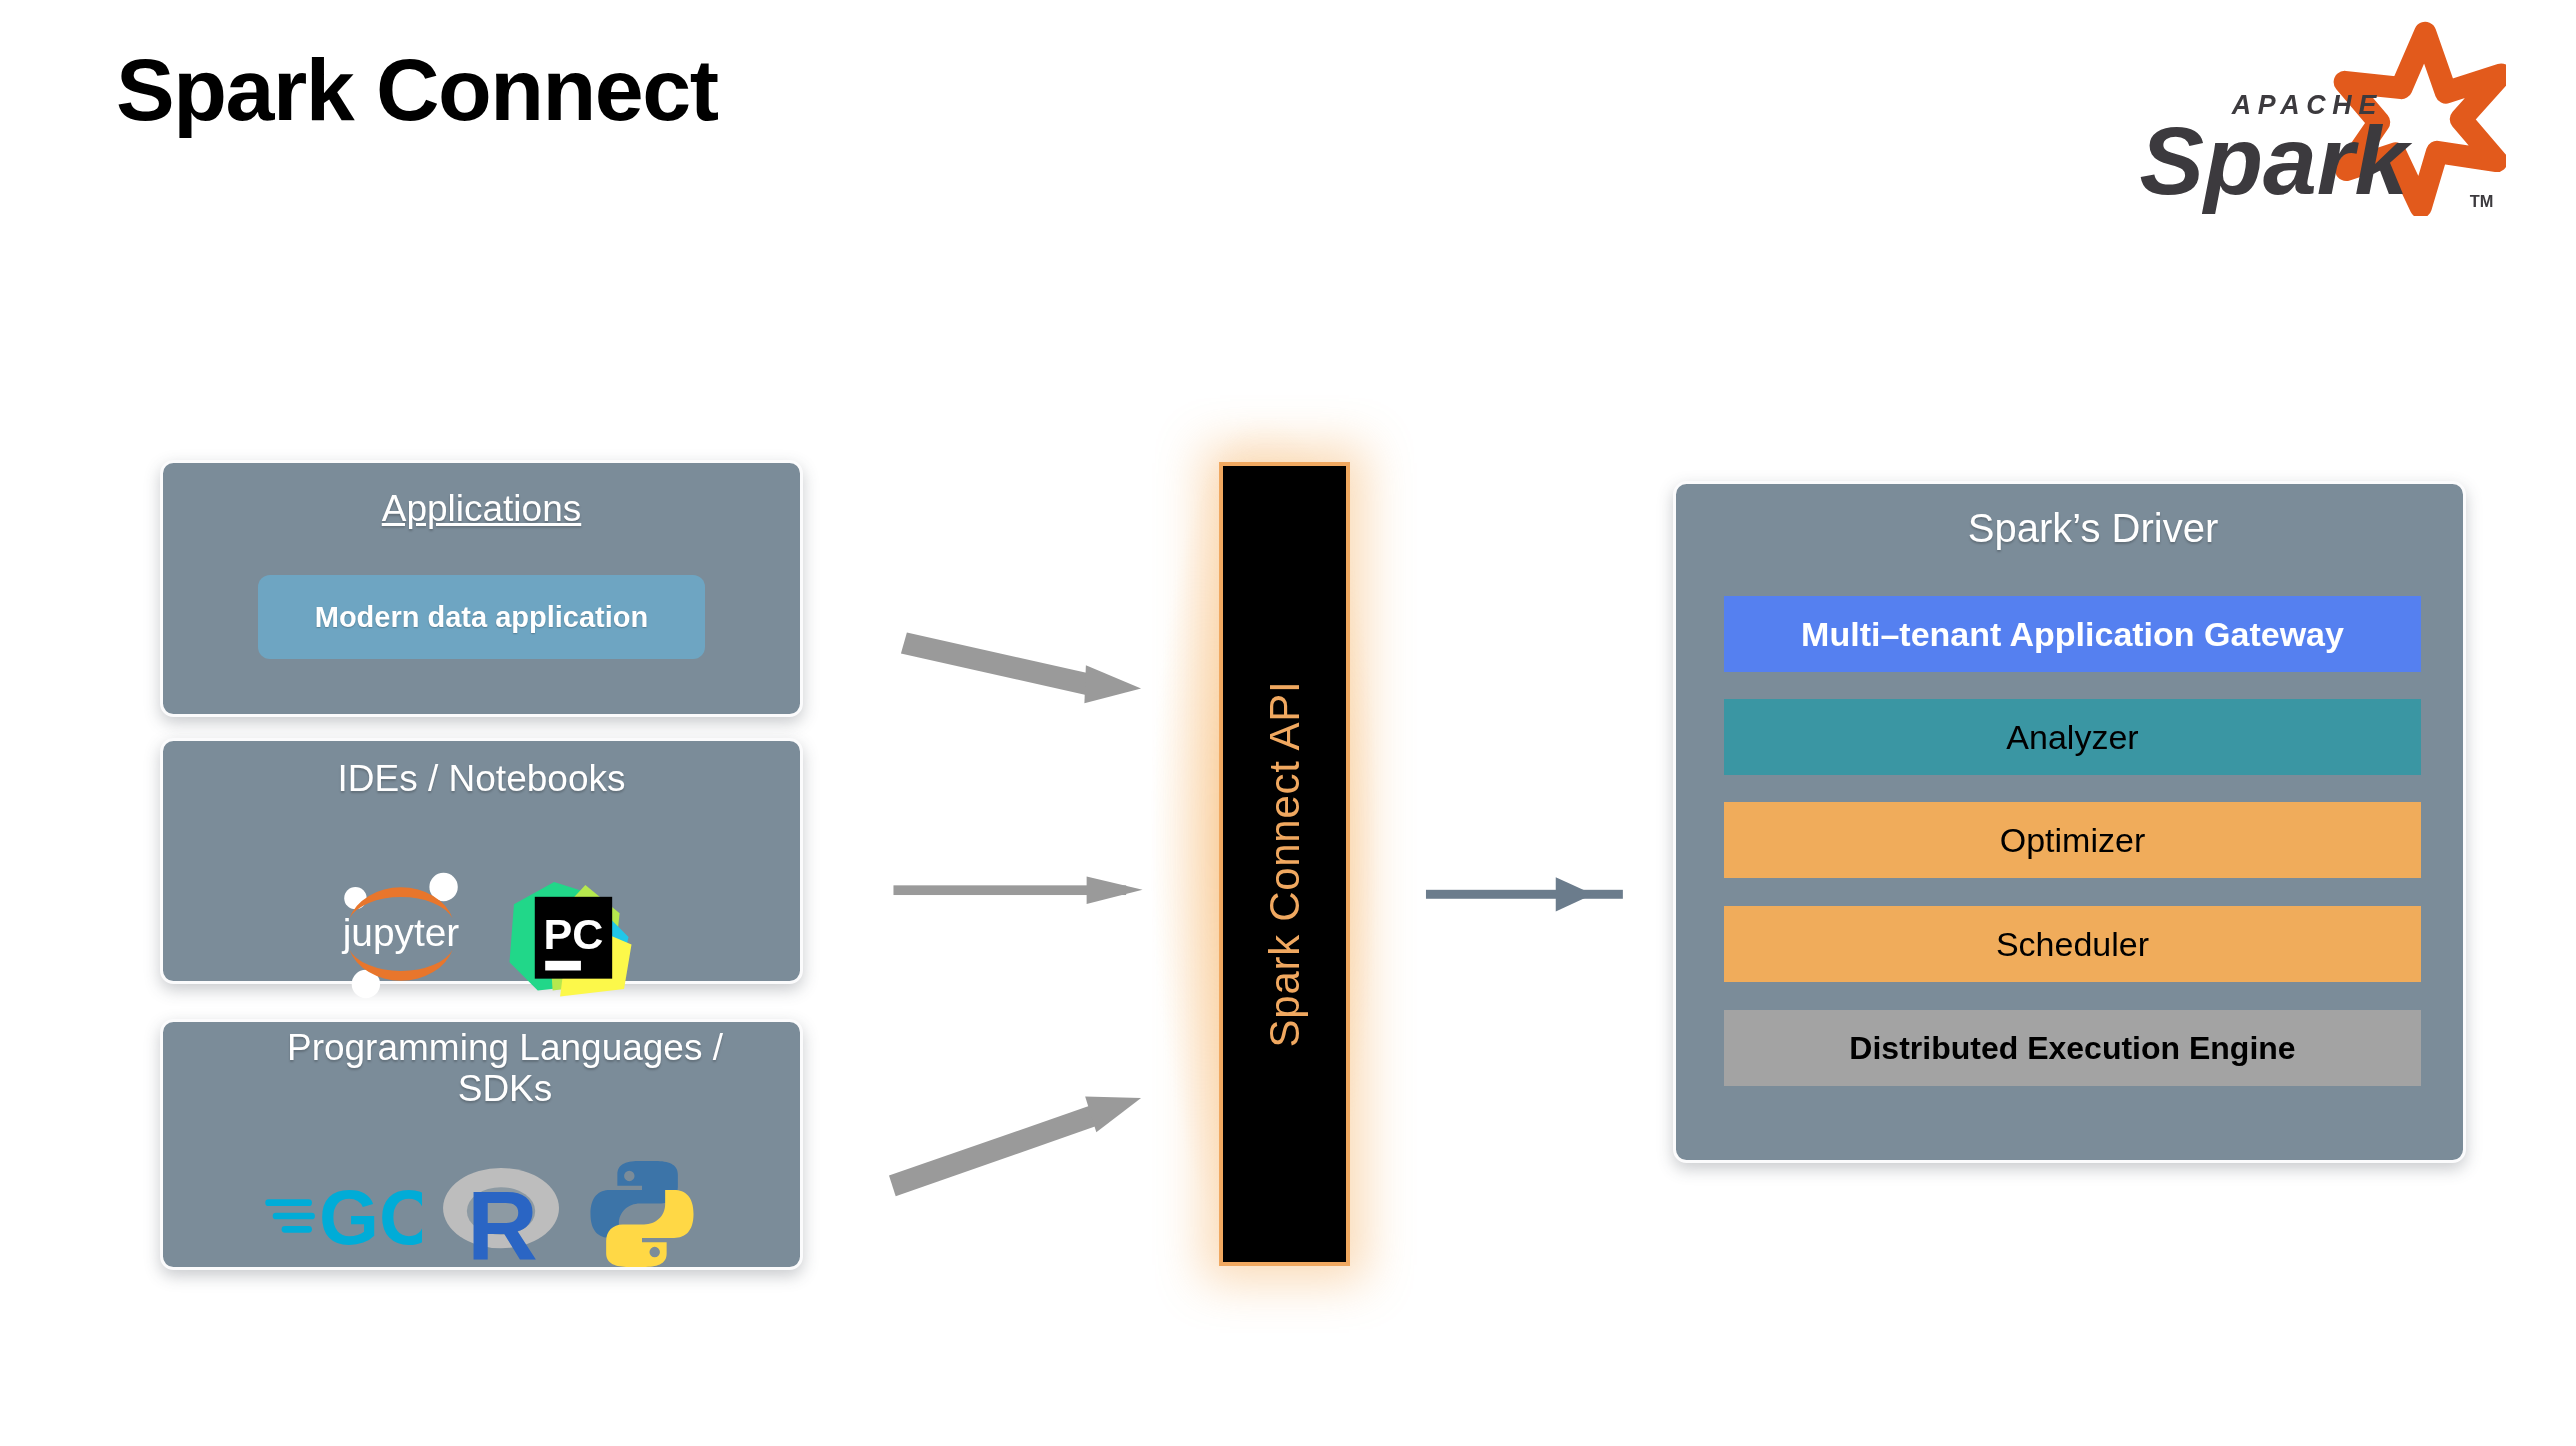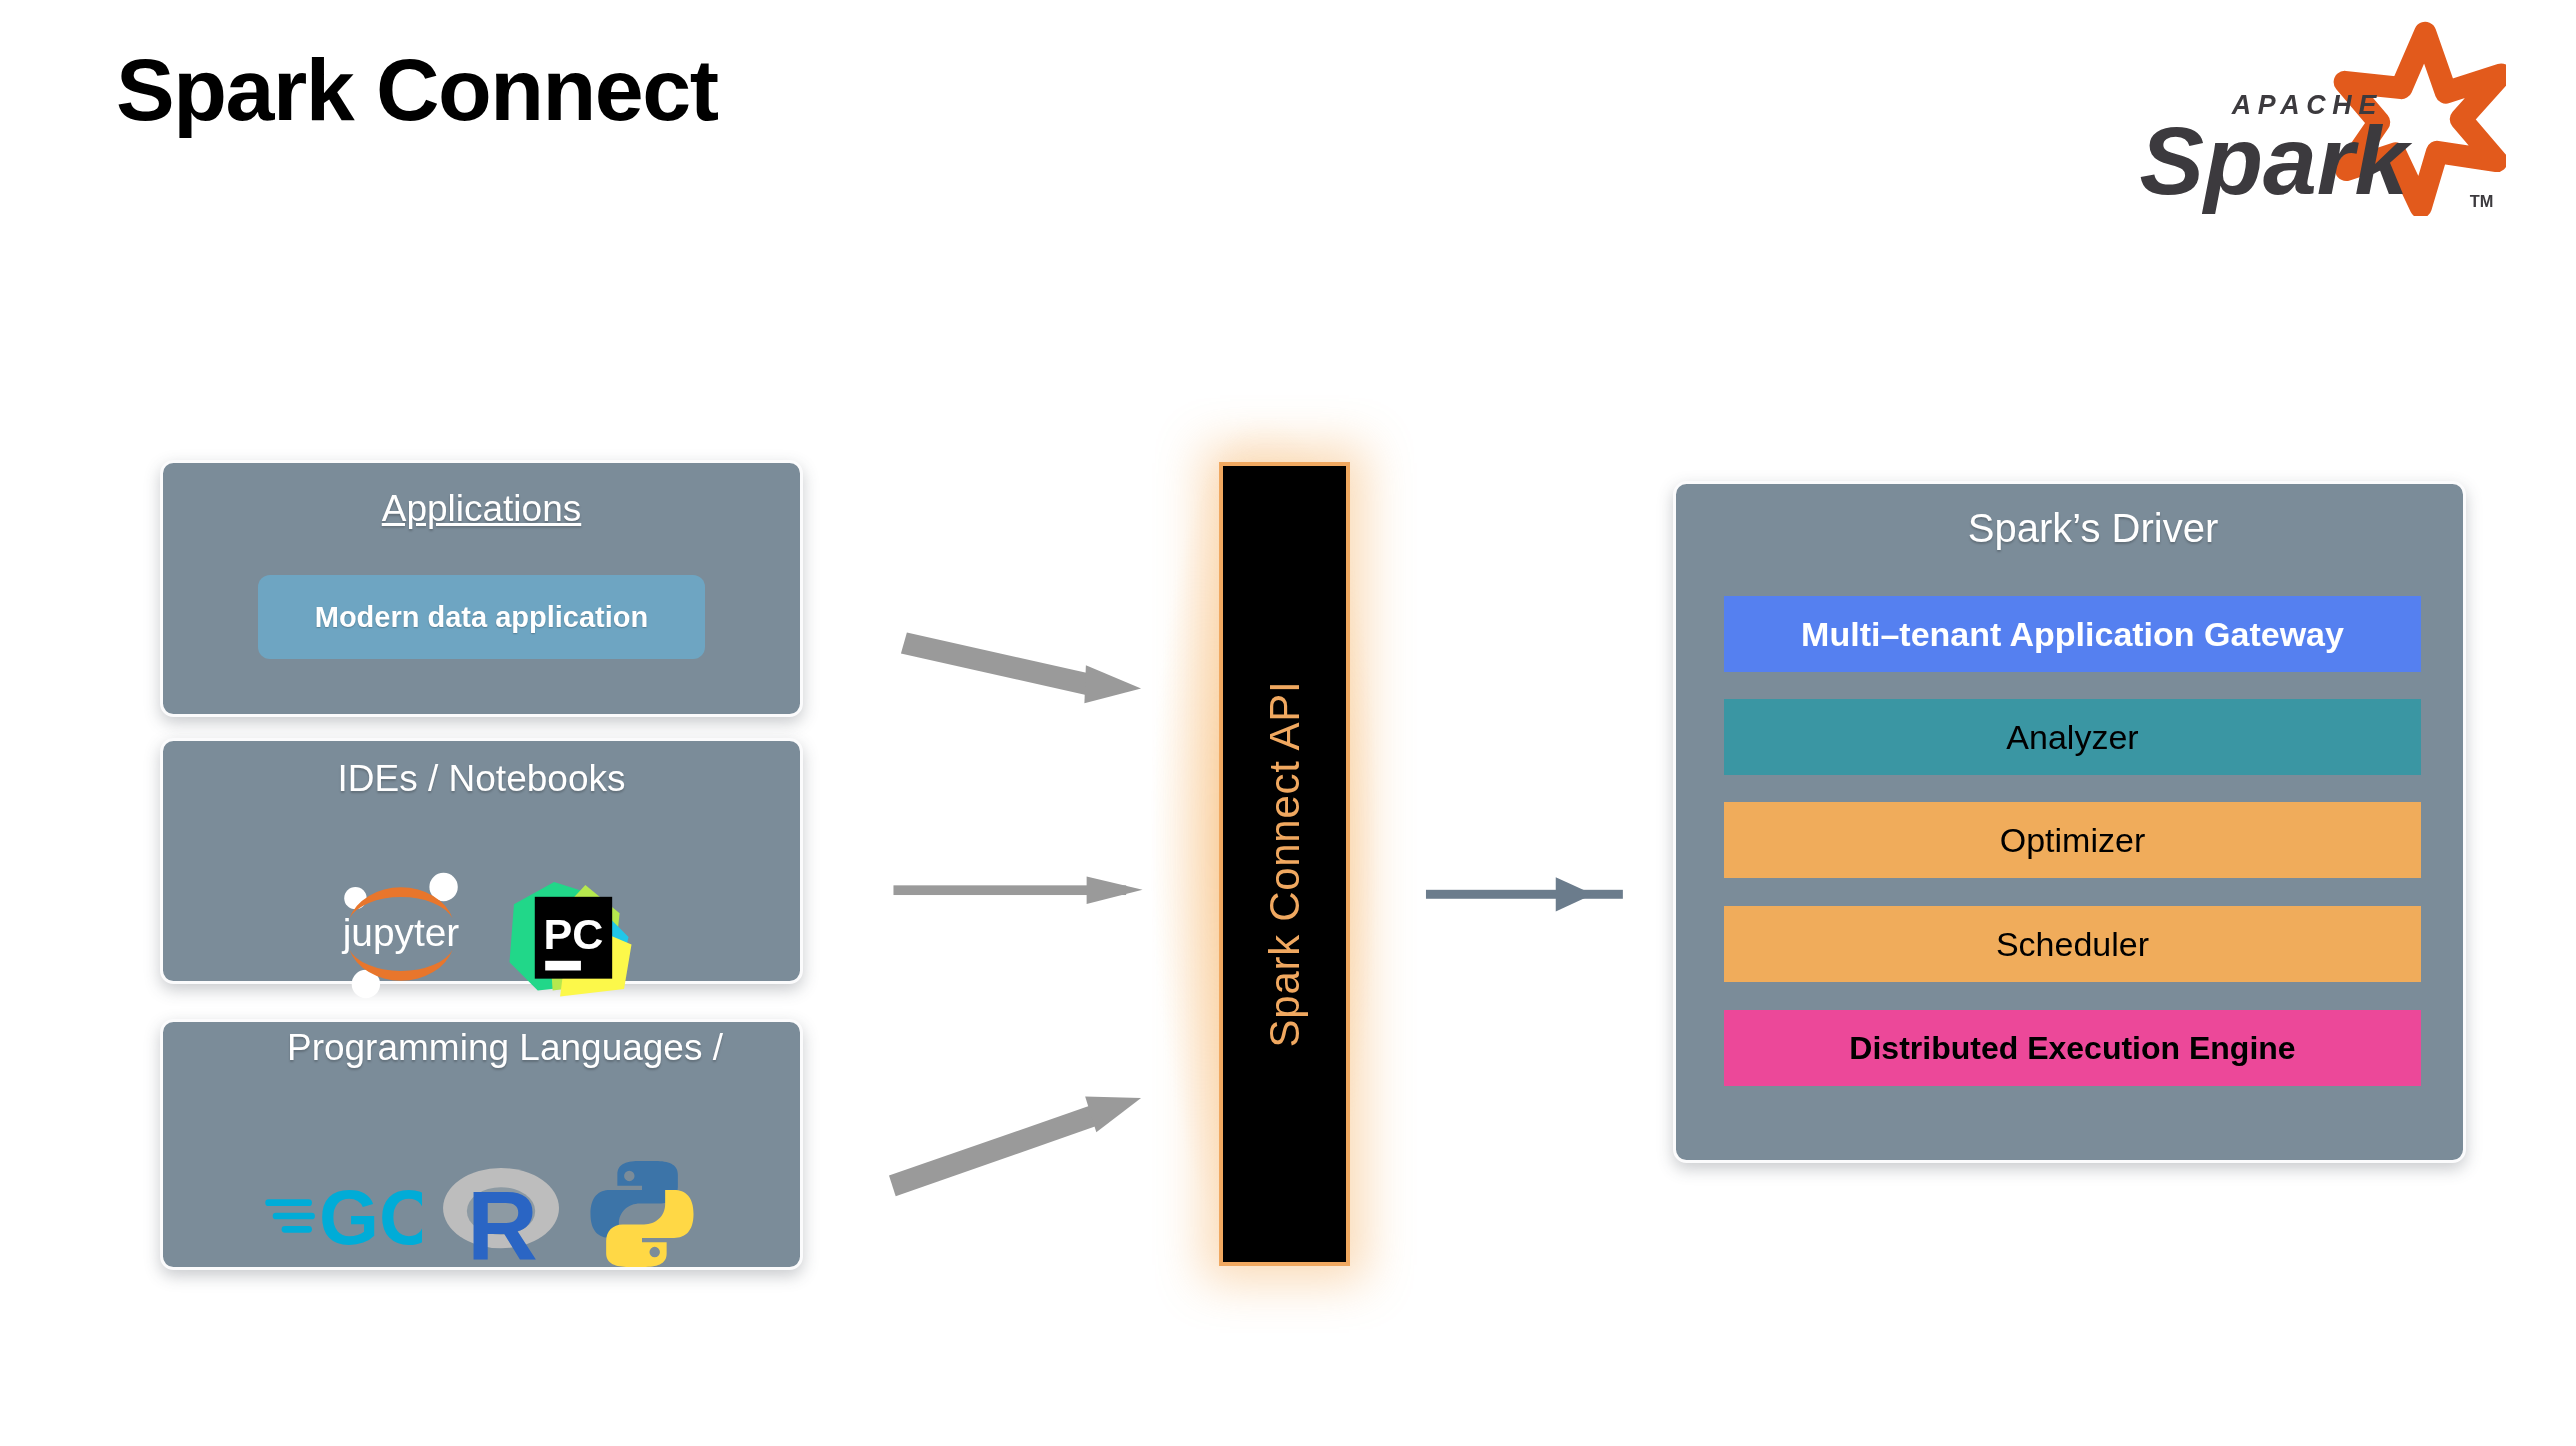--- a/index.html
+++ b/index.html
@@ -91,21 +91,21 @@
 
   .driver-row {
     position:absolute; left:48px; width:697px; height:76px;
     display:flex; align-items:center; justify-content:center;
     font-size:34px; line-height:1;
   }
   .driver-row.gateway   { background:#5580f0; color:#ffffff; font-weight:bold; }
   .driver-row.analyzer  { background:#3a96a3; color:#000000; font-weight:400; }
   .driver-row.optimizer { background:#f0ac5b; color:#000000; font-weight:400; }
   .driver-row.scheduler { background:#f0ac5b; color:#000000; font-weight:400; }
-  .driver-row.engine    { background:#ec4899; color:#000000; font-weight:bold; font-size:32px; }
+  .driver-row.engine    { background:#a3a3a3; color:#000000; font-weight:bold; font-size:32px; }
 
   
   #arrows { position:absolute; left:0; top:0; width:2576px; height:1447px; pointer-events:none; }
 </style>
 </head>
 <body>
 
 <div id="slide">
 
   <div id="title">Spark Connect</div>
@@ -152,20 +152,21 @@
         <text x="88" y="102" text-anchor="middle" font-family="'Liberation Sans',sans-serif" font-size="58" font-weight="bold" fill="#ffffff">PC</text>
         <rect x="50" y="118" width="48" height="13" fill="#ffffff"></rect>
       </svg>
 
     </div>
   </div>
 
   <div class="panel" id="panel-languages">
     <div class="panel-title">
       <div>Programming Languages /</div>
+      <div>SDKs</div>
     </div>
     <div class="logo-row" id="lang-logos">
 
       <svg class="logo" width="157" height="89" viewBox="0 0 210 120">
         <g stroke="#00acd7" stroke-width="9" stroke-linecap="round">
           <line x1="4" y1="44" x2="58" y2="44"></line>
           <line x1="14" y1="62" x2="62" y2="62"></line>
           <line x1="26" y1="80" x2="58" y2="80"></line>
         </g>
         <text x="72" y="100" font-family="'Liberation Sans',sans-serif" font-size="104" font-weight="bold" fill="#00acd7">GO</text>

